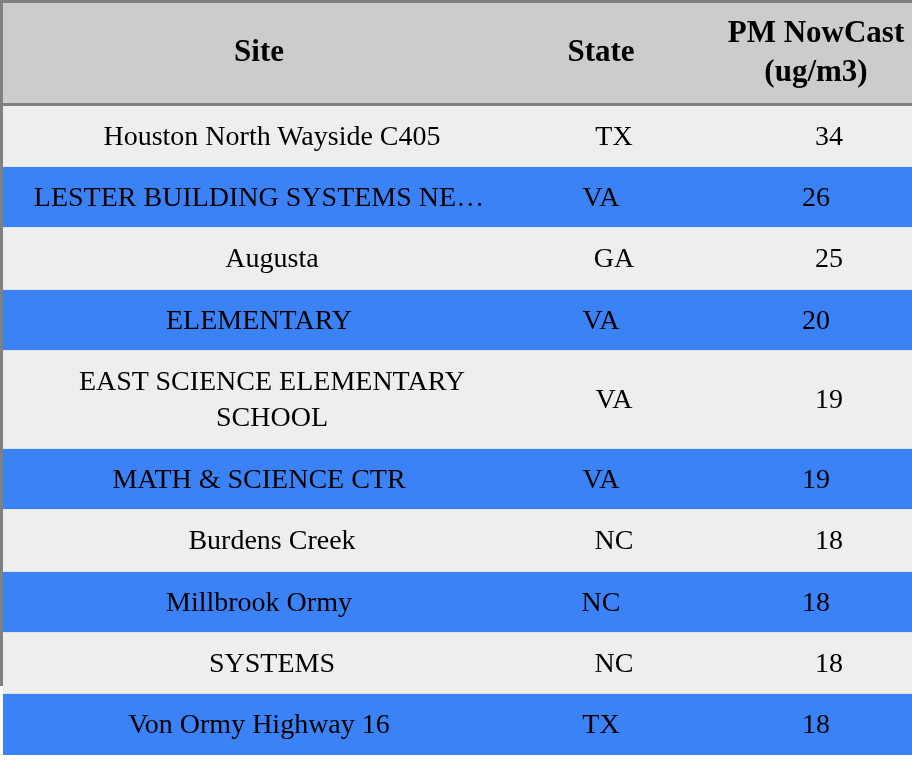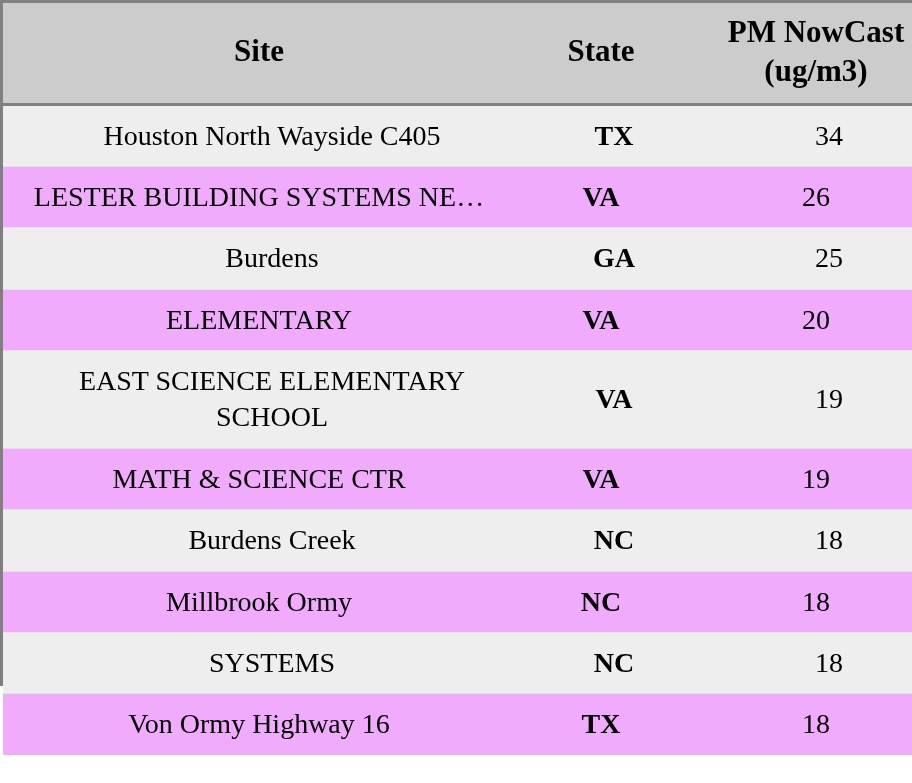--- a/index.html
+++ b/index.html
@@ -49,28 +49,28 @@
     text-align: center;
     vertical-align: middle;
     border-bottom: 1px solid #e3e3e3;
     color: #000000;
   }
   table.data-table tbody tr.odd-row td {
     background: #eeeeee;
     padding-left: 36px;
   }
   table.data-table tbody tr.even-row td {
-    background: #f0abfc;
+    background: #3b82f6;
     margin-left: 24px;
   }
   table.data-table tbody tr:last-child td {
     border-bottom: none;
   }
   .cell-site { white-space: normal; }
-  .cell-state { white-space: nowrap; font-weight: bold; }
+  .cell-state { white-space: nowrap; }
   .cell-value { white-space: nowrap; }
 </style>
 </head>
 <body>
 
 <div class="table-wrap">
   <table class="data-table">
     <thead>
       <tr>
         <th class="col-site">Site</th>
@@ -83,21 +83,21 @@
         <td class="cell-site">Houston North Wayside C405</td>
         <td class="cell-state">TX</td>
         <td class="cell-value">34</td>
       </tr>
       <tr class="even-row">
         <td class="cell-site">LESTER BUILDING SYSTEMS NE…</td>
         <td class="cell-state">VA</td>
         <td class="cell-value">26</td>
       </tr>
       <tr class="odd-row">
-        <td class="cell-site">Burdens</td>
+        <td class="cell-site">Augusta</td>
         <td class="cell-state">GA</td>
         <td class="cell-value">25</td>
       </tr>
       <tr class="even-row">
         <td class="cell-site">ELEMENTARY</td>
         <td class="cell-state">VA</td>
         <td class="cell-value">20</td>
       </tr>
       <tr class="odd-row">
         <td class="cell-site">EAST SCIENCE ELEMENTARY SCHOOL</td>

